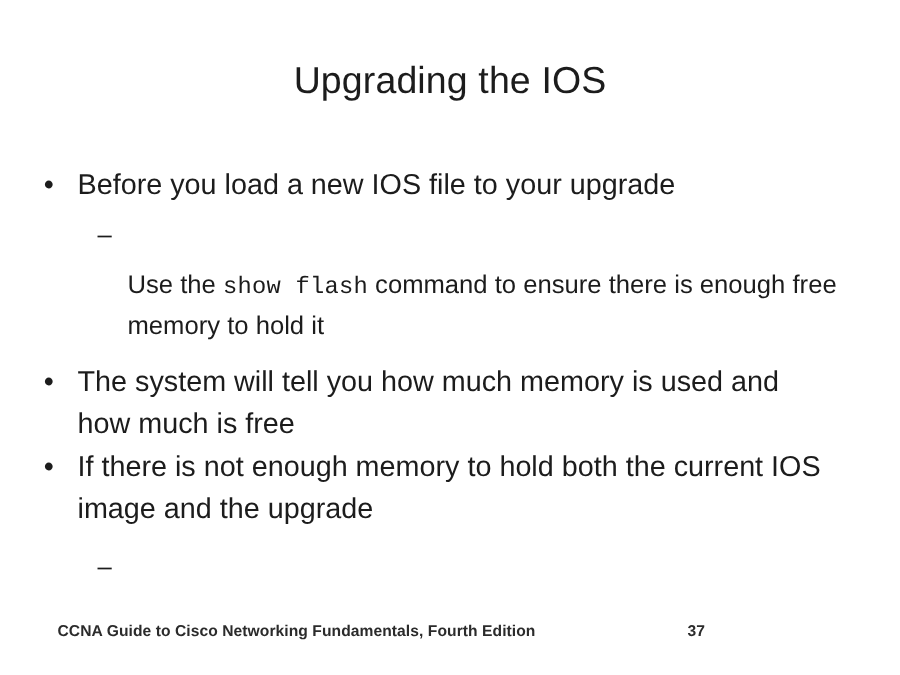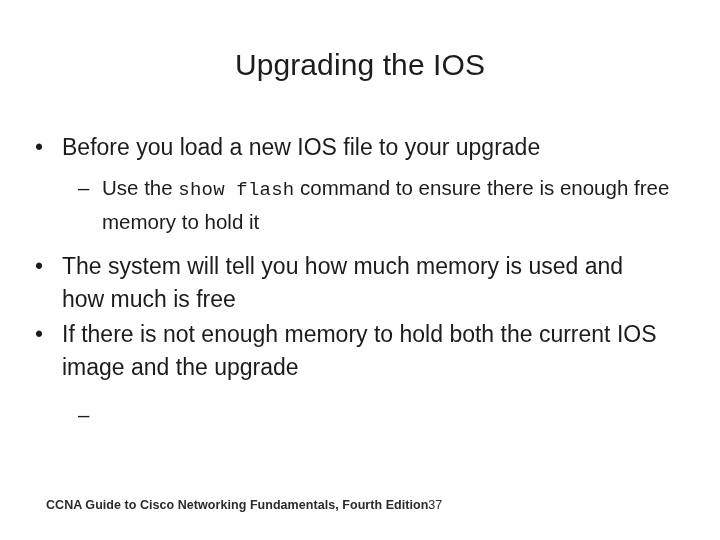--- a/index.html
+++ b/index.html
@@ -81,20 +81,21 @@
     min-width: 76px;
     text-align: left;
     padding-left: 52px;
     box-sizing: border-box;
     font-size: 20.5px;
     line-height: 31px;
   }
   .level2 > .bullet-text {
     flex: 1;
     padding-right: 22px;
+    margin-top: 40px;
   }
 
   .gap-after {
     height: 6px;
   }
   .gap-large {
     height: 13px;
   }
 
   code.cmd {
@@ -105,28 +106,29 @@
   }
 
   
   .footer {
     position: absolute;
     left: 46px;
     right: 30px;
     top: 498px;
     display: flex;
     align-items: baseline;
+    justify-content: space-between;
     font-size: 12.5px;
     font-weight: bold;
     color: #2b2b2b;
     letter-spacing: 0.05px;
   }
   .footer-page {
     font-size: 12.5px;
-    font-weight: normal;
+    font-weight: bold;
     padding-right: 22px;
   }
 </style>
 </head>
 <body>
 
 <div class="slide">
 
   <div class="slide-title">Upgrading the IOS</div>
 

